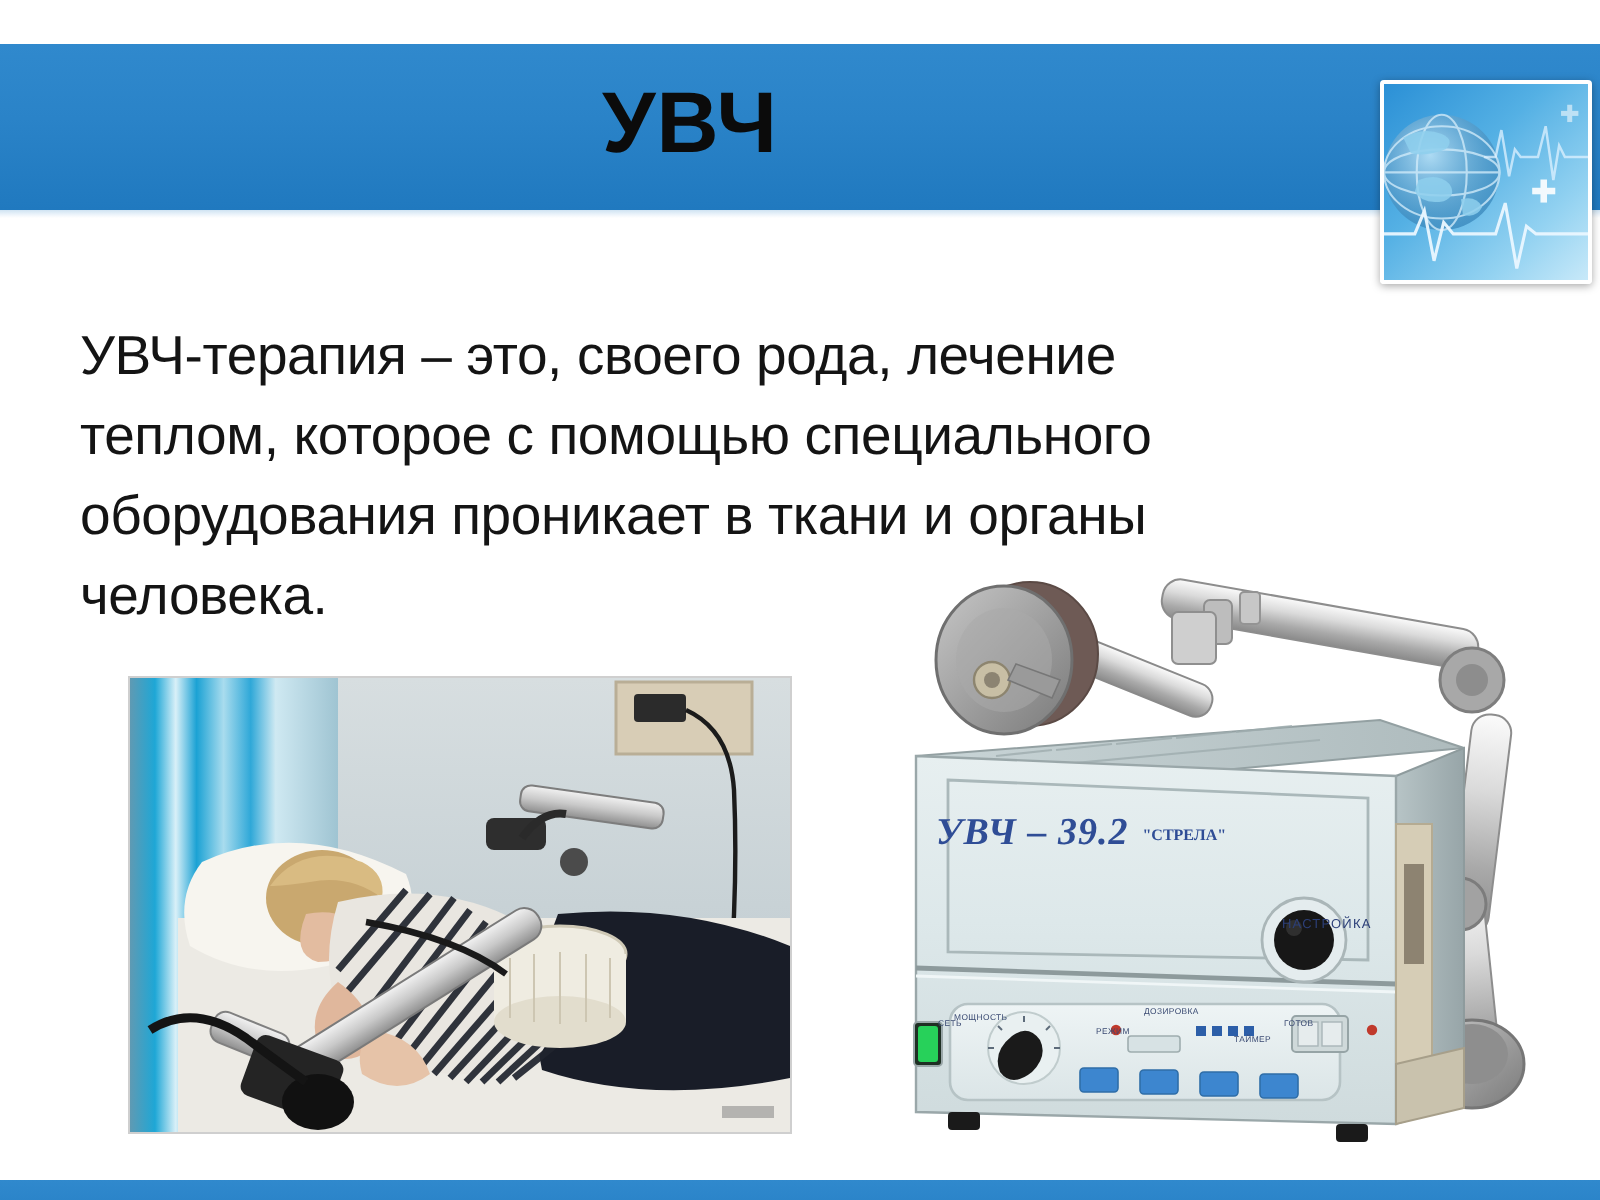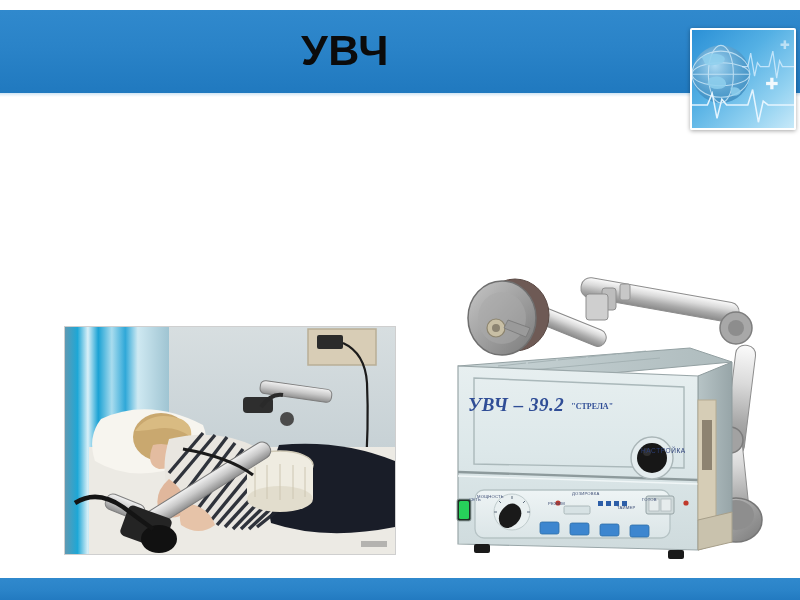--- a/index.html
+++ b/index.html
@@ -11,20 +11,21 @@
     width: 800px;
     height: 600px;
     overflow: hidden;
     font-family: "Liberation Sans", sans-serif;
     position: relative;
   }
   .slide {
     position: absolute;
     inset: 0;
     background: #ffffff;
+    margin-top: 12px;
   }
 
   
   .header-band {
     position: absolute;
     left: -4px;
     top: 10px;
     width: 808px;
     height: 83px;
     background: linear-gradient(180deg, #3089cd 0%, #2a83c8 45%, #2079bf 100%);
@@ -209,20 +210,26 @@
         <rect x="77" y="54" width="12" height="3.4"></rect>
         <rect x="81.3" y="49.7" width="3.4" height="12"></rect>
       </g>
       <g fill="#ffffff" opacity="0.55">
         <rect x="92" y="14" width="9" height="2.6"></rect>
         <rect x="95.2" y="10.8" width="2.6" height="9"></rect>
       </g>
     </svg>
   </div>
 
+  <div class="body-text">
+    <span class="ln">УВЧ-терапия – это, своего рода, лечение</span>
+    <span class="ln">теплом, которое с помощью специального</span>
+    <span class="ln">оборудования проникает в ткани и органы</span>
+    <span class="ln">человека.</span>
+  </div>
 
   <div class="photo">
     <svg viewBox="0 0 330 227" preserveAspectRatio="none" aria-hidden="true">
       <defs>
         <linearGradient id="curtain" x1="0" y1="0" x2="1" y2="0">
           <stop offset="0%" stop-color="#5f9ab3"></stop>
           <stop offset="12%" stop-color="#1ea7d6"></stop>
           <stop offset="22%" stop-color="#d9f0f8"></stop>
           <stop offset="32%" stop-color="#1ba2d4"></stop>
           <stop offset="45%" stop-color="#a9dcee"></stop>

